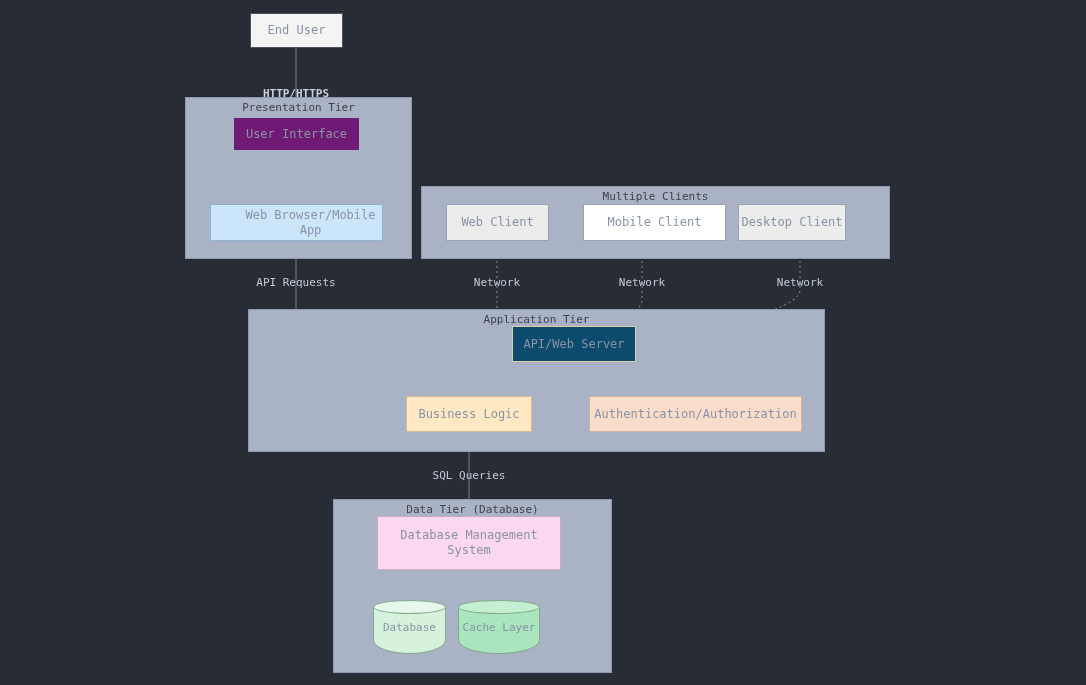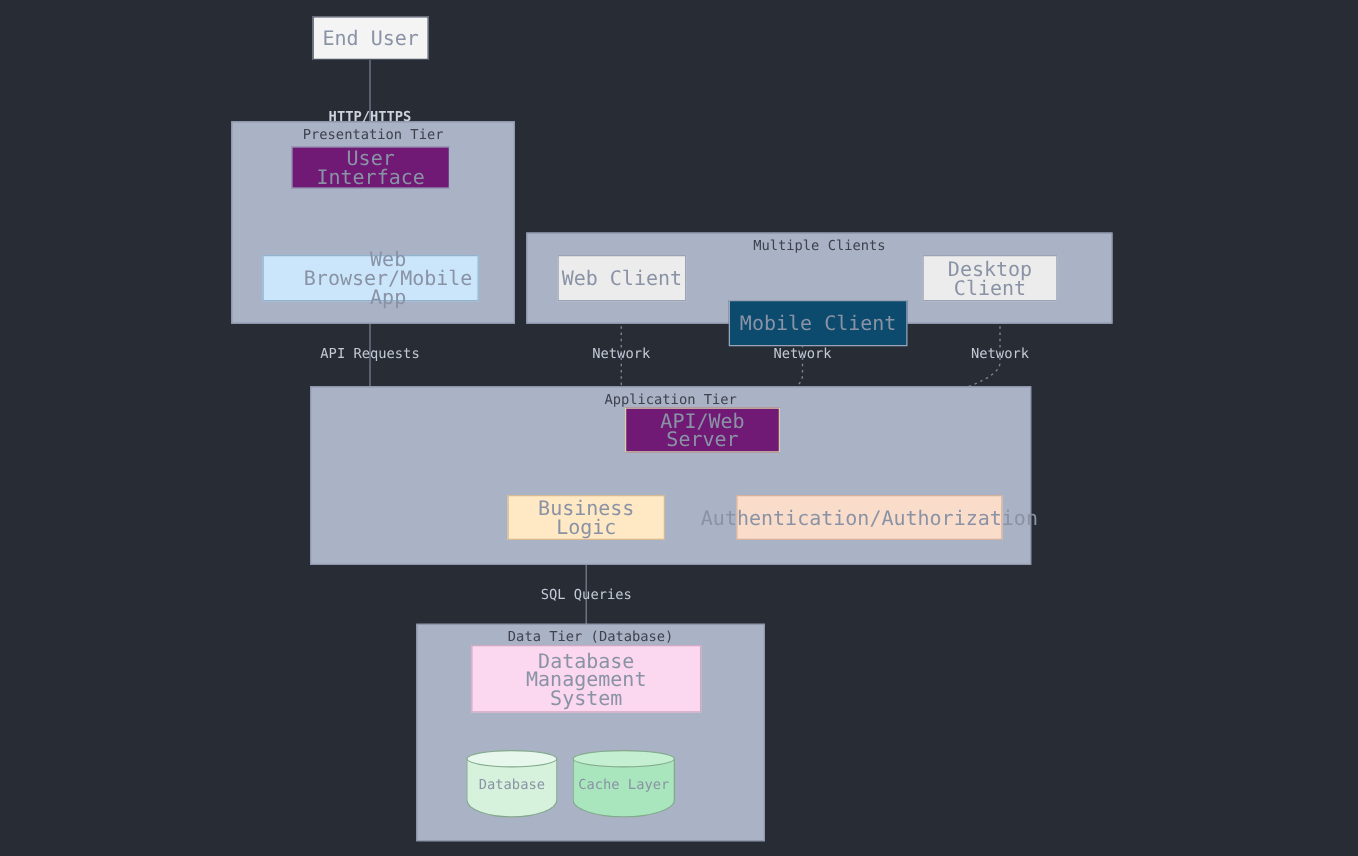--- a/index.html
+++ b/index.html
@@ -46,21 +46,21 @@
     line-height: 14px;
     white-space: pre;
     z-index: 3;
   }
   .node {
     position: absolute;
     display: flex;
     align-items: center;
     justify-content: center;
     text-align: center;
-    font-size: 16px;
+    font-size: 12px;
     color: #8a93a5;
     line-height: 15px;
     border: 1px solid #9aa2b4;
     z-index: 4;
     box-sizing: border-box;
     white-space: pre-line;
   }
   .edge-label {
     position: absolute;
     font-size: 11px;
@@ -166,25 +166,25 @@
   </div>
 
   <div class="node" style="left:250px; top:13px; width:93px; height:35px; background:#f4f4f4; border-color:#4a5160;">End User</div>
 
   <div class="node" style="left:233px; top:117px; width:127px; height:34px; background:#701a75; border-color:#9fb6c4;">User Interface</div>
 
   <div class="node" style="left:210px; top:204px; width:173px; height:37px; background:#cbe6fa; border-color:#8fb4cf;padding-left:28px;">Web Browser/Mobile App</div>
 
   <div class="node" style="left:446px; top:204px; width:103px; height:37px; background:#ececec; border-color:#9aa2b4;">Web Client</div>
 
-  <div class="node" style="left:583px; top:204px; width:143px; height:37px; background:#0c4a6e; border-color:#9aa2b4;margin-top:36px;">Mobile Client</div>
+  <div class="node" style="left:583px; top:204px; width:143px; height:37px; background:#ffffff; border-color:#9aa2b4;">Mobile Client</div>
 
   <div class="node" style="left:738px; top:204px; width:108px; height:37px; background:#ececec; border-color:#9aa2b4;">Desktop Client</div>
 
-  <div class="node" style="left:500px; top:326px; width:124px; height:36px; background:#701a75; border-color:#d9cfa8; z-index:5;">API/Web Server</div>
+  <div class="node" style="left:512px; top:326px; width:124px; height:36px; background:#0c4a6e; border-color:#d9cfa8; z-index:5;">API/Web Server</div>
 
   <div class="node" style="left:589px; top:396px; width:213px; height:36px; background:#fadccb; border-color:#d3b19c;">Authentication/Authorization</div>
 
   <div class="node" style="left:406px; top:396px; width:126px; height:36px; background:#ffe8c4; border-color:#d6bb92;">Business Logic</div>
 
   <div class="node" style="left:377px; top:516px; width:184px; height:54px; background:#fbd8ef; border-color:#d0a8c2;">Database Management
 System</div>
 
   <div class="cyl" style="left:373px; top:600px; width:73px; height:54px;">
     <div class="body" style="background:#d6f2dd;"></div>

